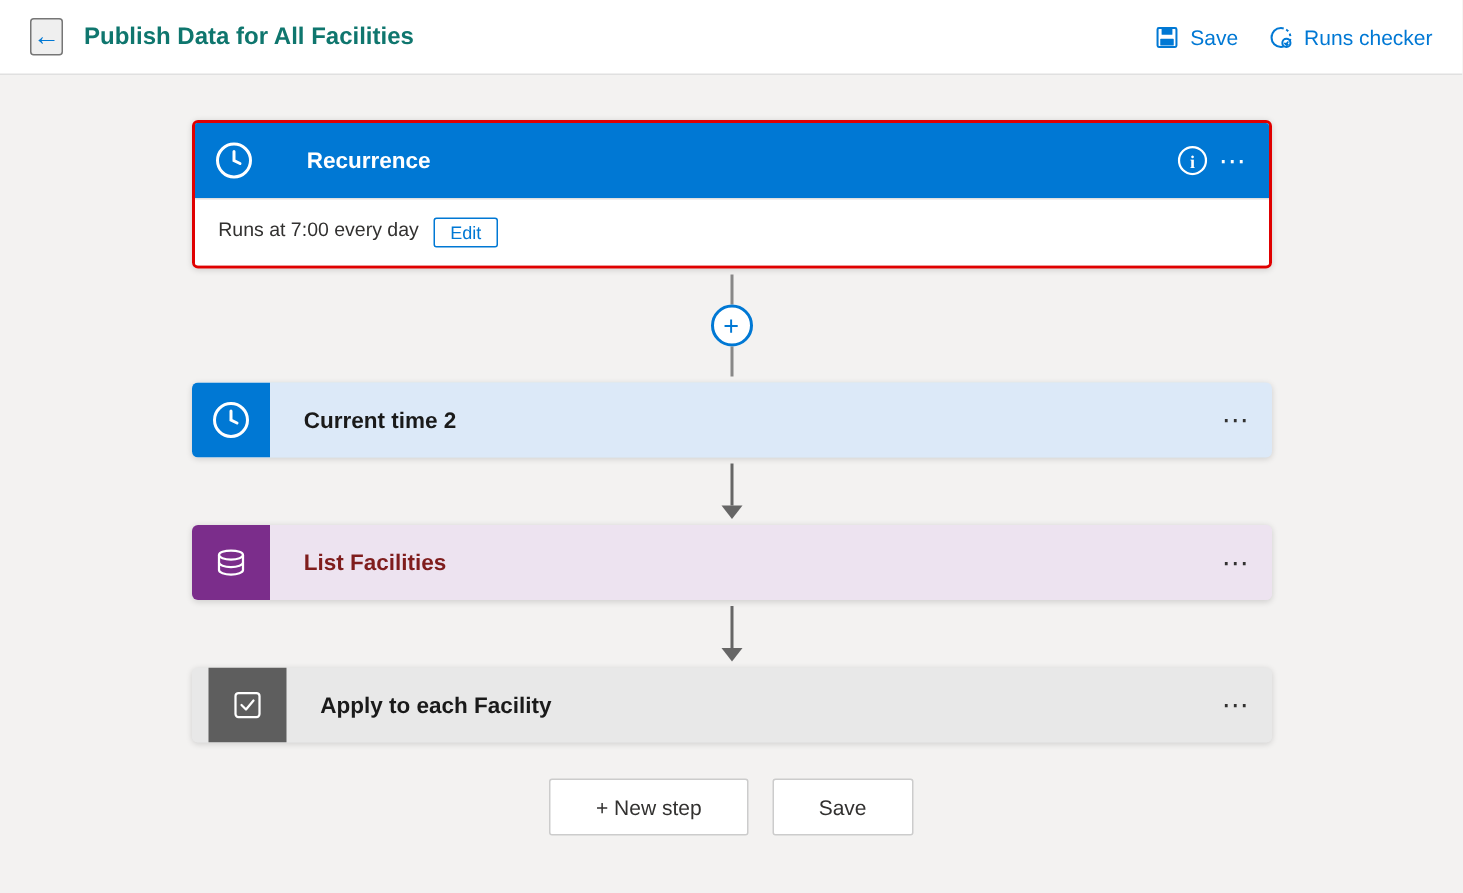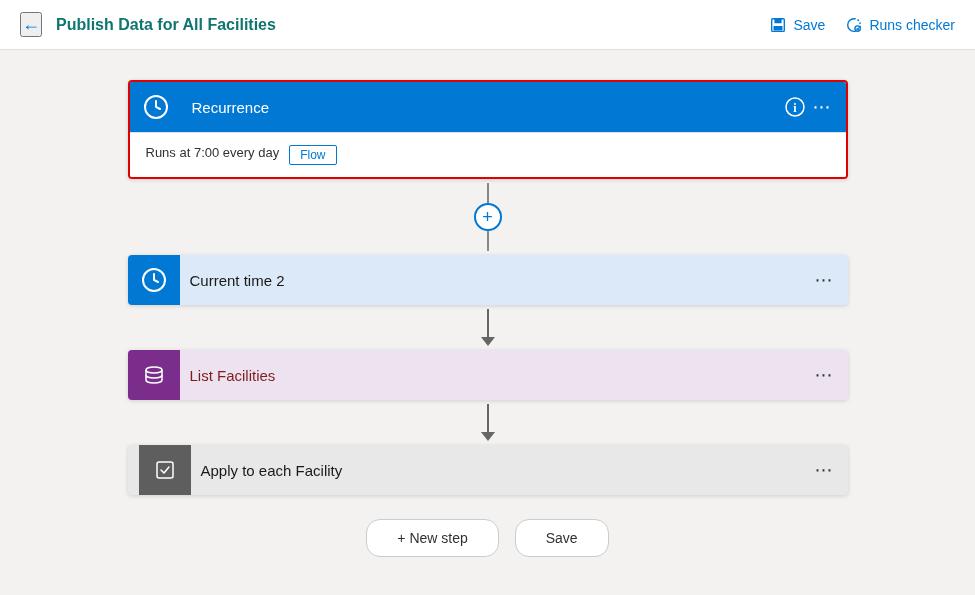--- a/index.html
+++ b/index.html
@@ -94,22 +94,23 @@
       height: 50px;
       display: flex;
       align-items: center;
       justify-content: center;
       flex-shrink: 0;
     }
 
     .step-label {
       flex: 1;
       font-size: 15px;
-      font-weight: 400;
+      font-weight: 700;
       padding-left: 10px;
+      margin-left: 13px;
     }
 
     .step-actions {
       display: flex;
       align-items: center;
       gap: 8px;
       padding-right: 14px;
     }
 
     .step-info-btn {
@@ -234,21 +235,21 @@
       display: flex;
       gap: 16px;
       margin-top: 24px;
     }
     .bottom-btn {
       padding: 10px 30px;
       font-size: 14px;
       border: 1px solid #ccc;
       background: #ffffff;
       cursor: pointer;
-      border-radius: 14px;
+      border-radius: 2px;
       color: #323130;
     }
   </style>
 </head>
 <body>
 
 <div class="header">
   <button class="header-back">←</button>
   <span class="header-title">Publish Data for All Facilities</span>
   <div class="header-actions">
@@ -290,21 +291,21 @@
             <svg width="20" height="20" viewBox="0 0 20 20">
               <circle cx="10" cy="10" r="9" fill="none" stroke="white" stroke-width="1.5"></circle>
               <text x="10" y="15" text-anchor="middle" font-size="12" fill="white" font-family="serif" font-weight="bold">i</text>
             </svg>
           </button>
           <button class="step-more-btn" style="color:white;">⋯</button>
         </div>
       </div>
       <div class="recurrence-body">
         <span>Runs at 7:00 every day</span>
-        <button class="edit-btn">Flow</button>
+        <button class="edit-btn">Edit</button>
       </div>
     </div>
 
     <div class="connector-add">
       <div class="connector-line"></div>
       <div class="add-circle">+</div>
       <div class="connector-line"></div>
     </div>
 
     <div class="step-card currenttime-card">

